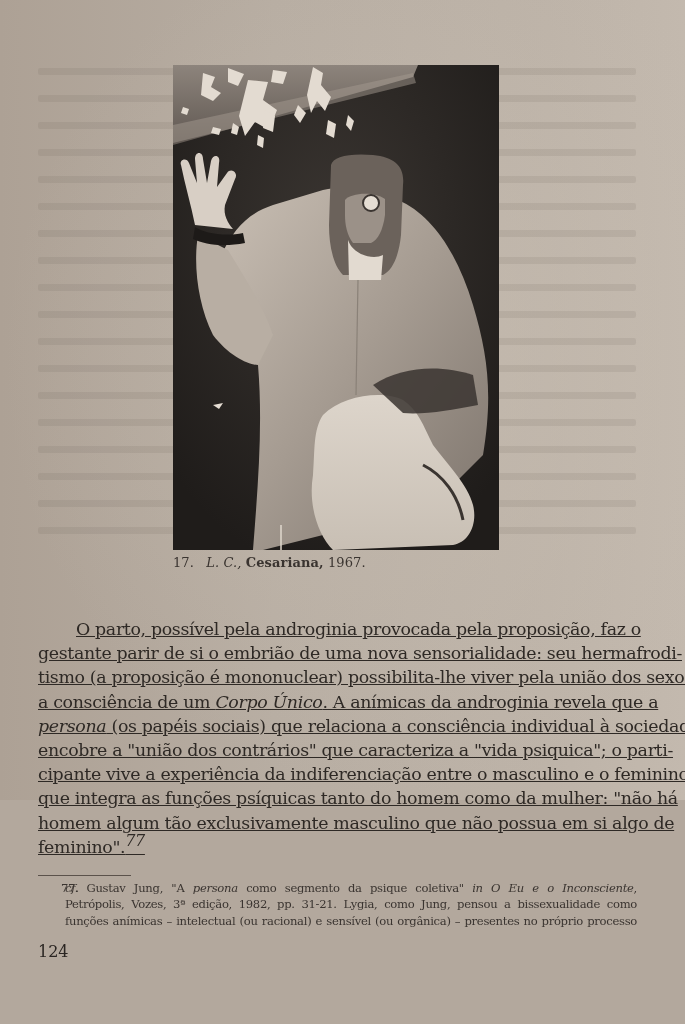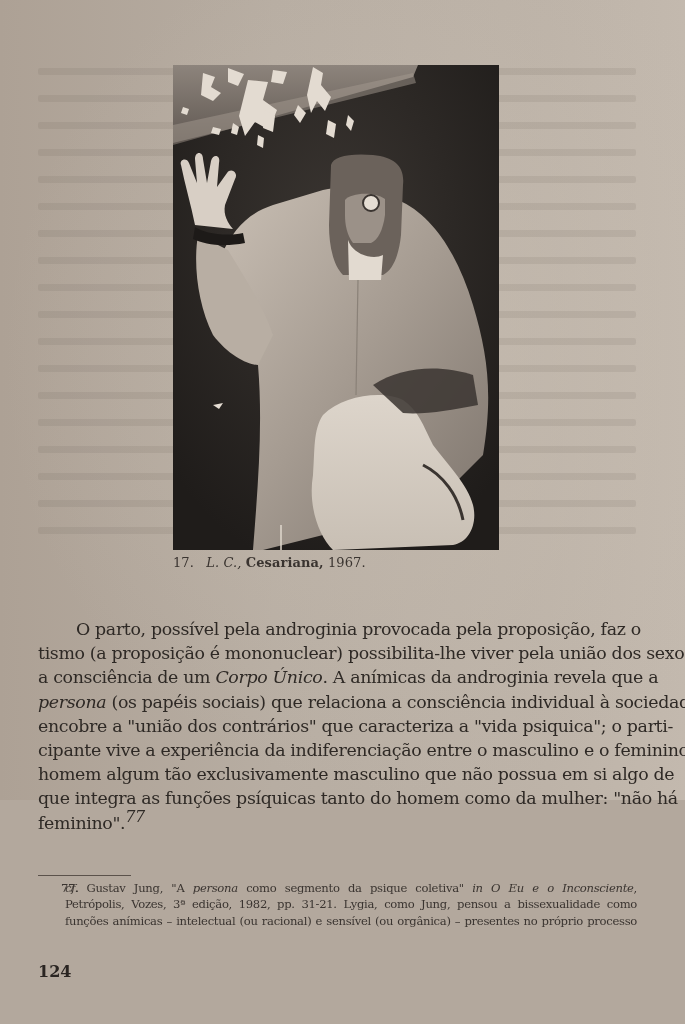--- a/index.html
+++ b/index.html
@@ -74,20 +74,21 @@
       text-align: justify;
       color: #2e2925;
       font-family: "DejaVu Serif", serif;
       letter-spacing: -0.35px;
     }
     .body-text .line {
       display: block;
       text-align: justify;
       text-align-last: justify;
       white-space: nowrap;
+      text-decoration: underline;
     }
     .body-text .line.last {
       text-align-last: left;
     }
     .body-text .indent { padding-left: 38px; }
     .body-text em { font-style: italic; }
     .body-text sup {
       font-size: 16px;
       font-style: italic;
       vertical-align: super;
@@ -124,23 +125,23 @@
     .footnote .fn-line {
       display: block;
       white-space: nowrap;
       text-align: justify;
       text-align-last: justify;
     }
     .footnote em { font-style: italic; }
     .page-number {
       position: absolute;
       left: 38px;
-      top: 962px;
+      top: 942px;
       font-size: 16px;
-      font-weight: bold;
+      font-weight: normal;
       color: #2a2522;
       font-family: "DejaVu Serif", serif;
     }
   </style>
 </head>
 <body>
 
 <div class="page">
 
   <div class="showthrough">
@@ -235,27 +236,28 @@
 
   <div class="caption">
     <span class="num">17.</span>
     <span class="author">L. C.,</span>
     <span class="title">Cesariana,</span>
     <span class="year">1967.</span>
   </div>
 
   <div class="body-text">
     <span class="line indent"><span>O parto, possível pela androginia provocada pela proposição, faz o</span></span>
+    <span class="line"><span>gestante parir de si o embrião de uma nova sensorialidade: seu hermafrodi-</span></span>
     <span class="line"><span>tismo (a proposição é mononuclear) possibilita-lhe viver pela união dos sexos</span></span>
     <span class="line"><span>a consciência de um </span><em>Corpo Único</em><span>. A anímicas da androginia revela que a</span></span>
     <span class="line"><em>persona</em><span> (os papéis sociais) que relaciona a consciência individual à sociedade</span></span>
     <span class="line"><span>encobre a "união dos contrários" que caracteriza a "vida psiquica"; o parti-</span></span>
     <span class="line"><span>cipante vive a experiência da indiferenciação entre o masculino e o feminino,</span></span>
+    <span class="line"><span>que integra as funções psíquicas tanto do homem como da mulher: "não há</span></span>
     <span class="line"><span>homem algum tão exclusivamente masculino que não possua em si algo de</span></span>
-    <span class="line"><span>que integra as funções psíquicas tanto do homem como da mulher: "não há</span></span>
     <span class="line last"><span>feminino".</span><sup>77</sup></span>
   </div>
 
   <div class="footnote-rule"></div>
 
   <div class="footnote">
     <span class="fn-num">77.</span>
     <div class="fn-body">
       <span class="fn-line"><em>cf.</em><span> Gustav Jung, "A </span><em>persona</em><span> como segmento da psique coletiva" </span><em>in O Eu e o Inconsciente</em><span>,</span></span>
       <span class="fn-line"><span>Petrópolis, Vozes, 3ª edição, 1982, pp. 31-21. Lygia, como Jung, pensou a bissexualidade como</span></span>

